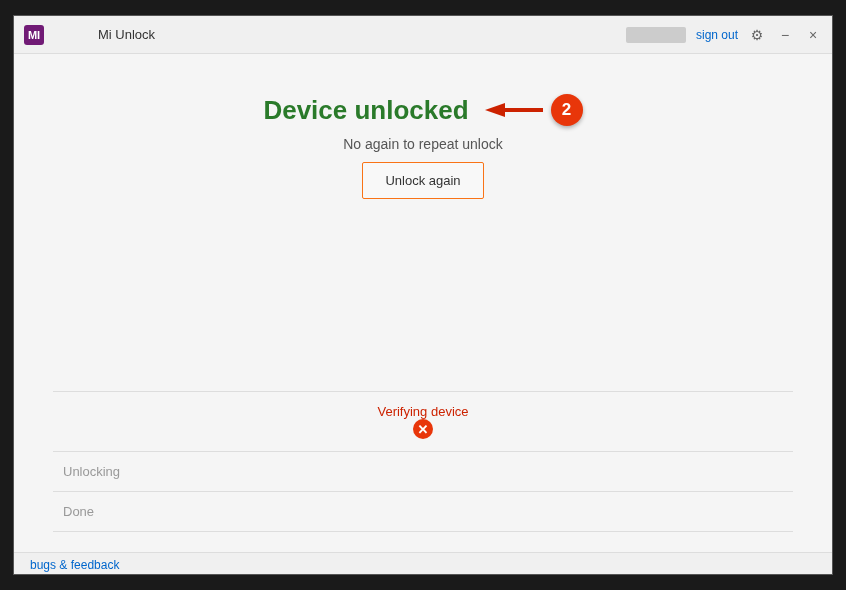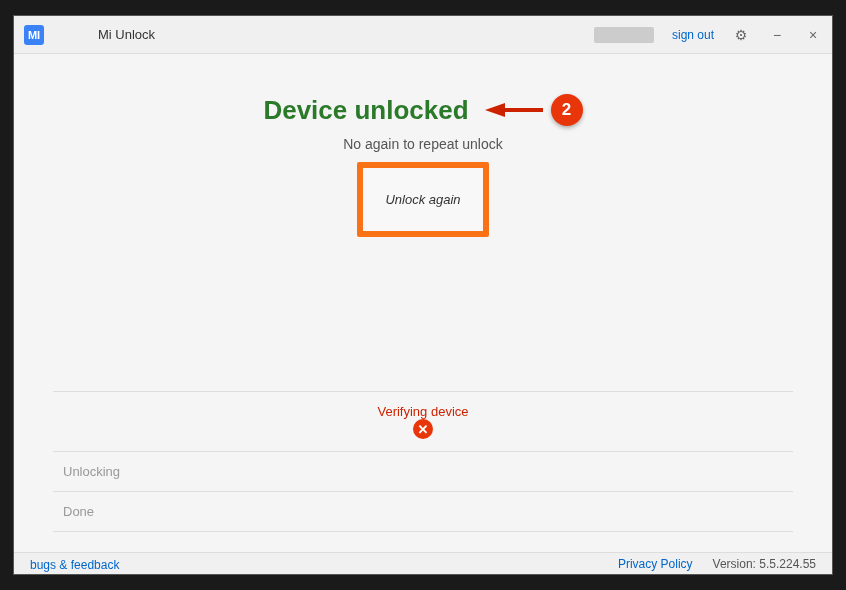--- a/index.html
+++ b/index.html
@@ -27,41 +27,41 @@
       border-bottom: 1px solid #ddd;
       height: 38px;
       display: flex;
       align-items: center;
       padding: 0 10px;
       flex-shrink: 0;
     }
     .titlebar-logo {
       width: 20px;
       height: 20px;
-      background: #3b82f6;
+      background: #701a75;
       border-radius: 3px;
       display: flex;
       align-items: center;
       justify-content: center;
       color: white;
       font-weight: bold;
       font-size: 11px;
       margin-right: 6px;
       flex-shrink: 0;
     }
     .titlebar-title {
       font-size: 13px;
       color: #333;
       flex: 1;
       margin-left: 48px;
     }
     .titlebar-right {
       display: flex;
       align-items: center;
-      gap: 18px;
+      gap: 10px;
     }
     .user-avatar {
       width: 60px;
       height: 16px;
       background: #ccc;
       border-radius: 2px;
     }
     .sign-out {
       color: #0066cc;
       font-size: 12px;
@@ -141,28 +141,27 @@
       justify-content: center;
       font-size: 17px;
       font-weight: bold;
       box-shadow: 0 2px 4px rgba(0,0,0,0.3);
     }
     .subtitle-text {
       font-size: 14px;
       color: #555;
     }
     .unlock-again-btn {
-      border: 6px solid #f97316;
+      border: 1px solid #f97316;
       background: #f8f8f8;
-      padding: 24px 22px;
+      padding: 10px 22px;
       font-size: 13px;
       color: #333;
       cursor: pointer;
       border-radius: 2px;
-      font-style: italic;
     }
     .steps-section {
       width: 100%;
       max-width: 740px;
       margin-top: auto;
       border-top: 1px solid #ddd;
     }
     .step-row {
       display: flex;
       align-items: center;
@@ -267,18 +266,14 @@
       <div class="step-row inactive">
         <span>Done</span>
       </div>
     </div>
   </div>
 
   <div class="footer">
     <div class="footer-left">
       <a class="bugs-link">bugs &amp; feedback</a>
     </div>
-    <div class="footer-right">
-      <a class="privacy-link">Privacy Policy</a>
-      <span class="version-text">Version: 5.5.224.55</span>
-    </div>
   </div>
 </div>
 
 </body></html>

